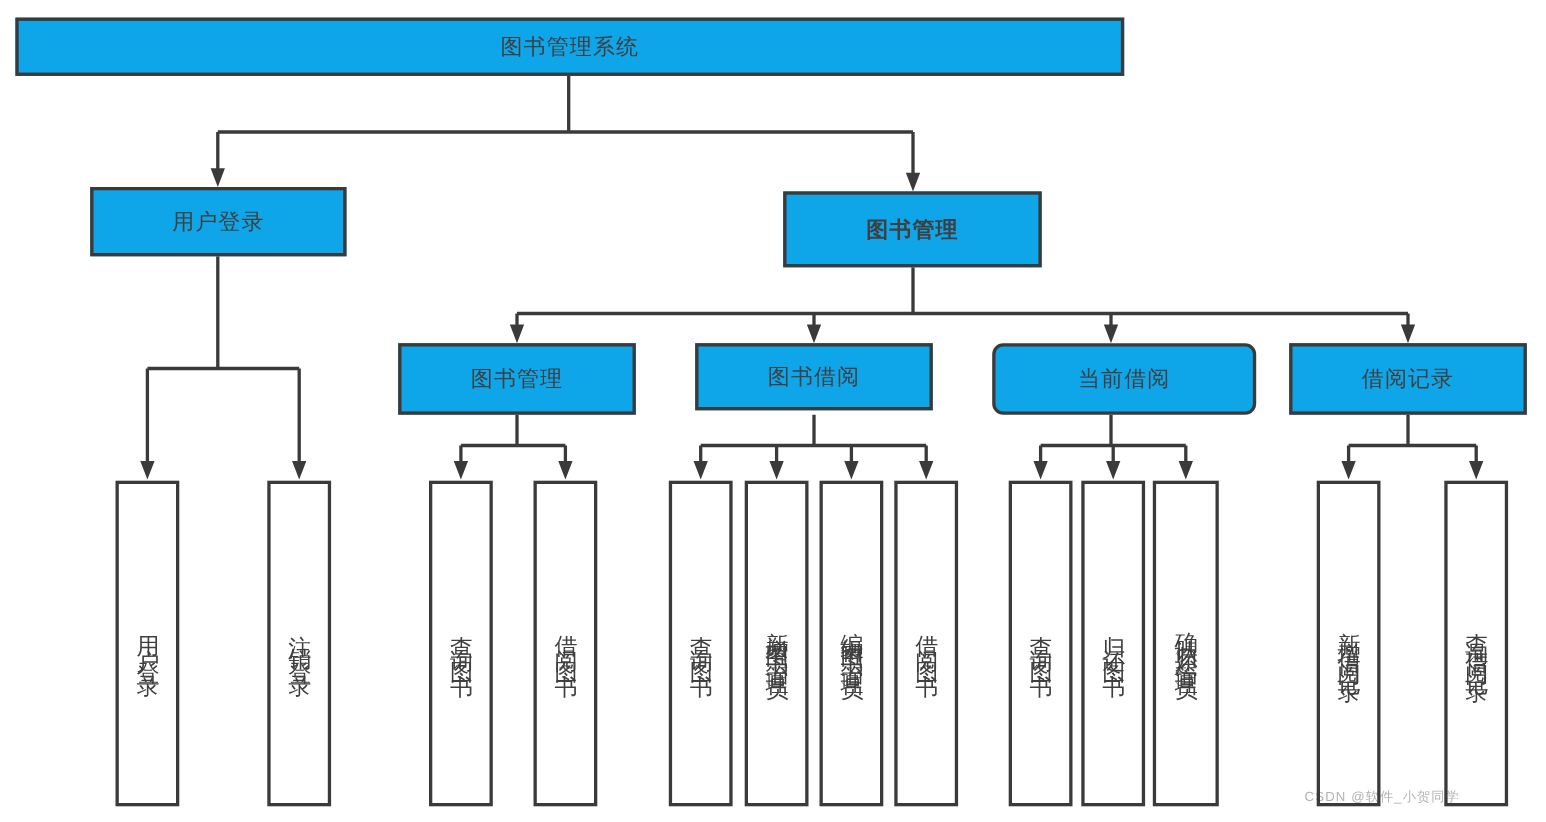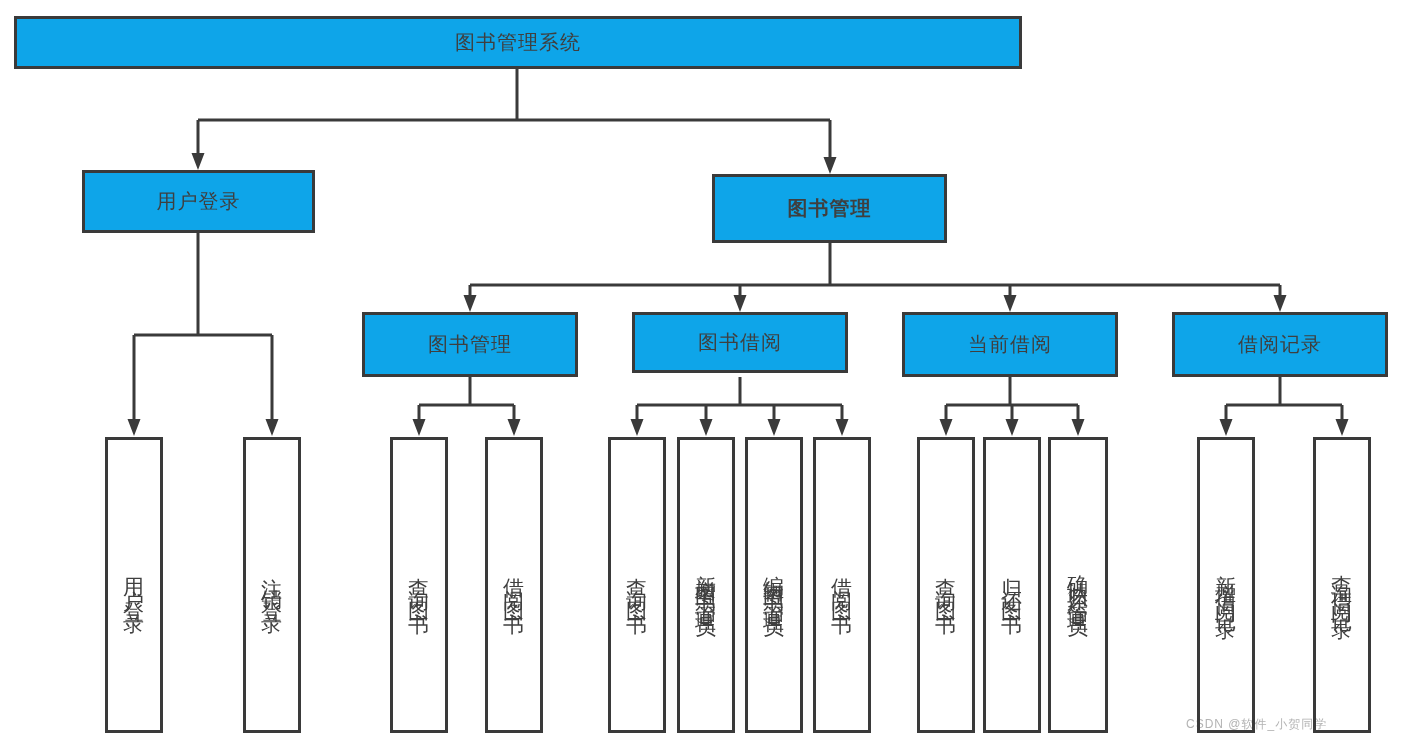--- a/index.html
+++ b/index.html
@@ -86,21 +86,21 @@
   <div class="node" style="left:712px; top:174px; width:235px; height:69px;font-weight:bold;">
     <span>图书管理</span>
   </div>
 
   <div class="node" style="left:362px; top:312px; width:216px; height:65px;">
     <span>图书管理</span>
   </div>
   <div class="node" style="left:632px; top:312px; width:216px; height:61px;">
     <span>图书借阅</span>
   </div>
-  <div class="node" style="left:902px; top:312px; width:216px; height:65px;">
+  <div class="node" style="left:902px; top:312px; width:240px; height:65px;border-radius:10px;">
     <span>当前借阅</span>
   </div>
   <div class="node" style="left:1172px; top:312px; width:216px; height:65px;">
     <span>借阅记录</span>
   </div>
 
   <div class="node leaf" style="left:105px; top:437px; width:58px; height:296px;">
     <span class="vtext ls-wide">用户登录</span>
   </div>
   <div class="node leaf" style="left:243px; top:437px; width:58px; height:296px;">

